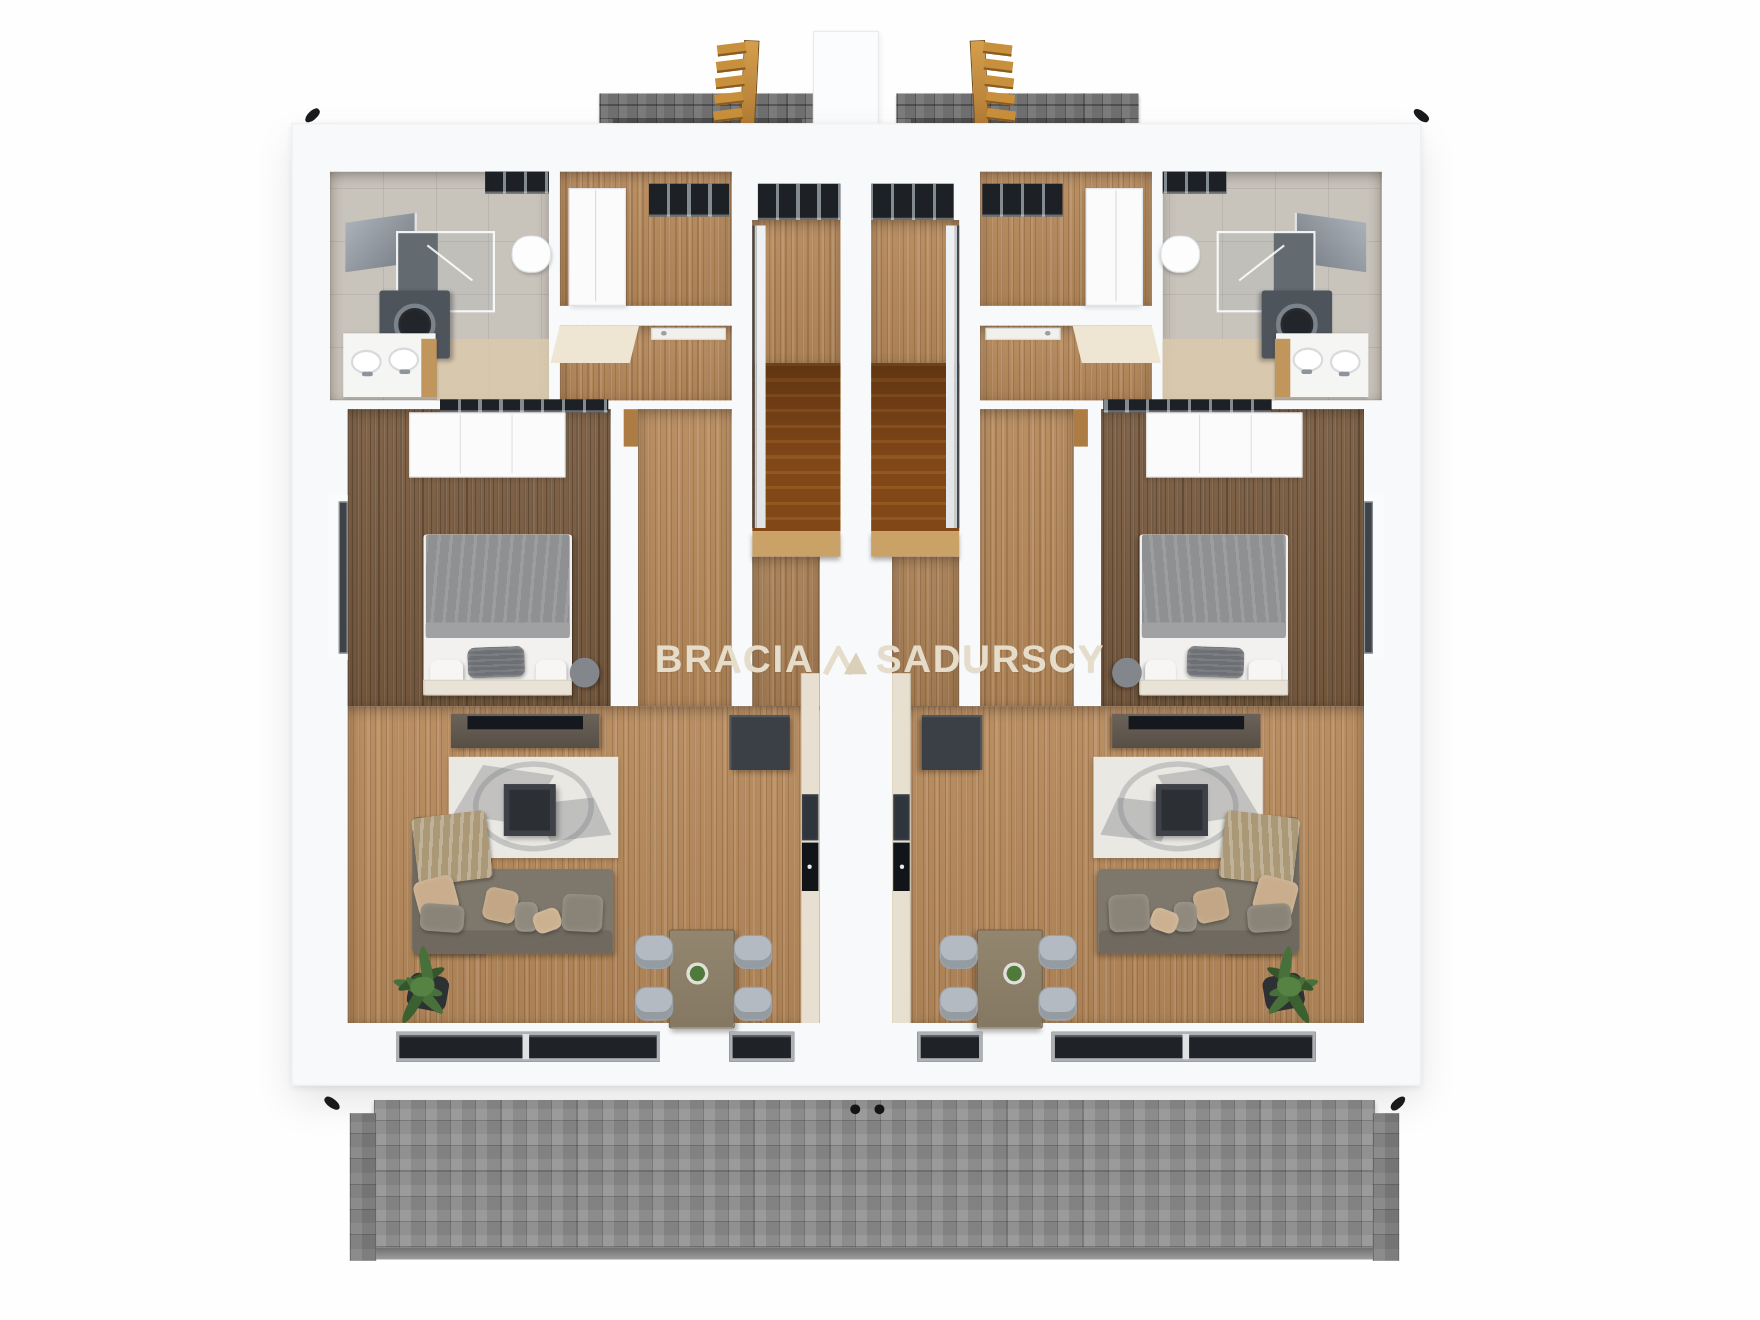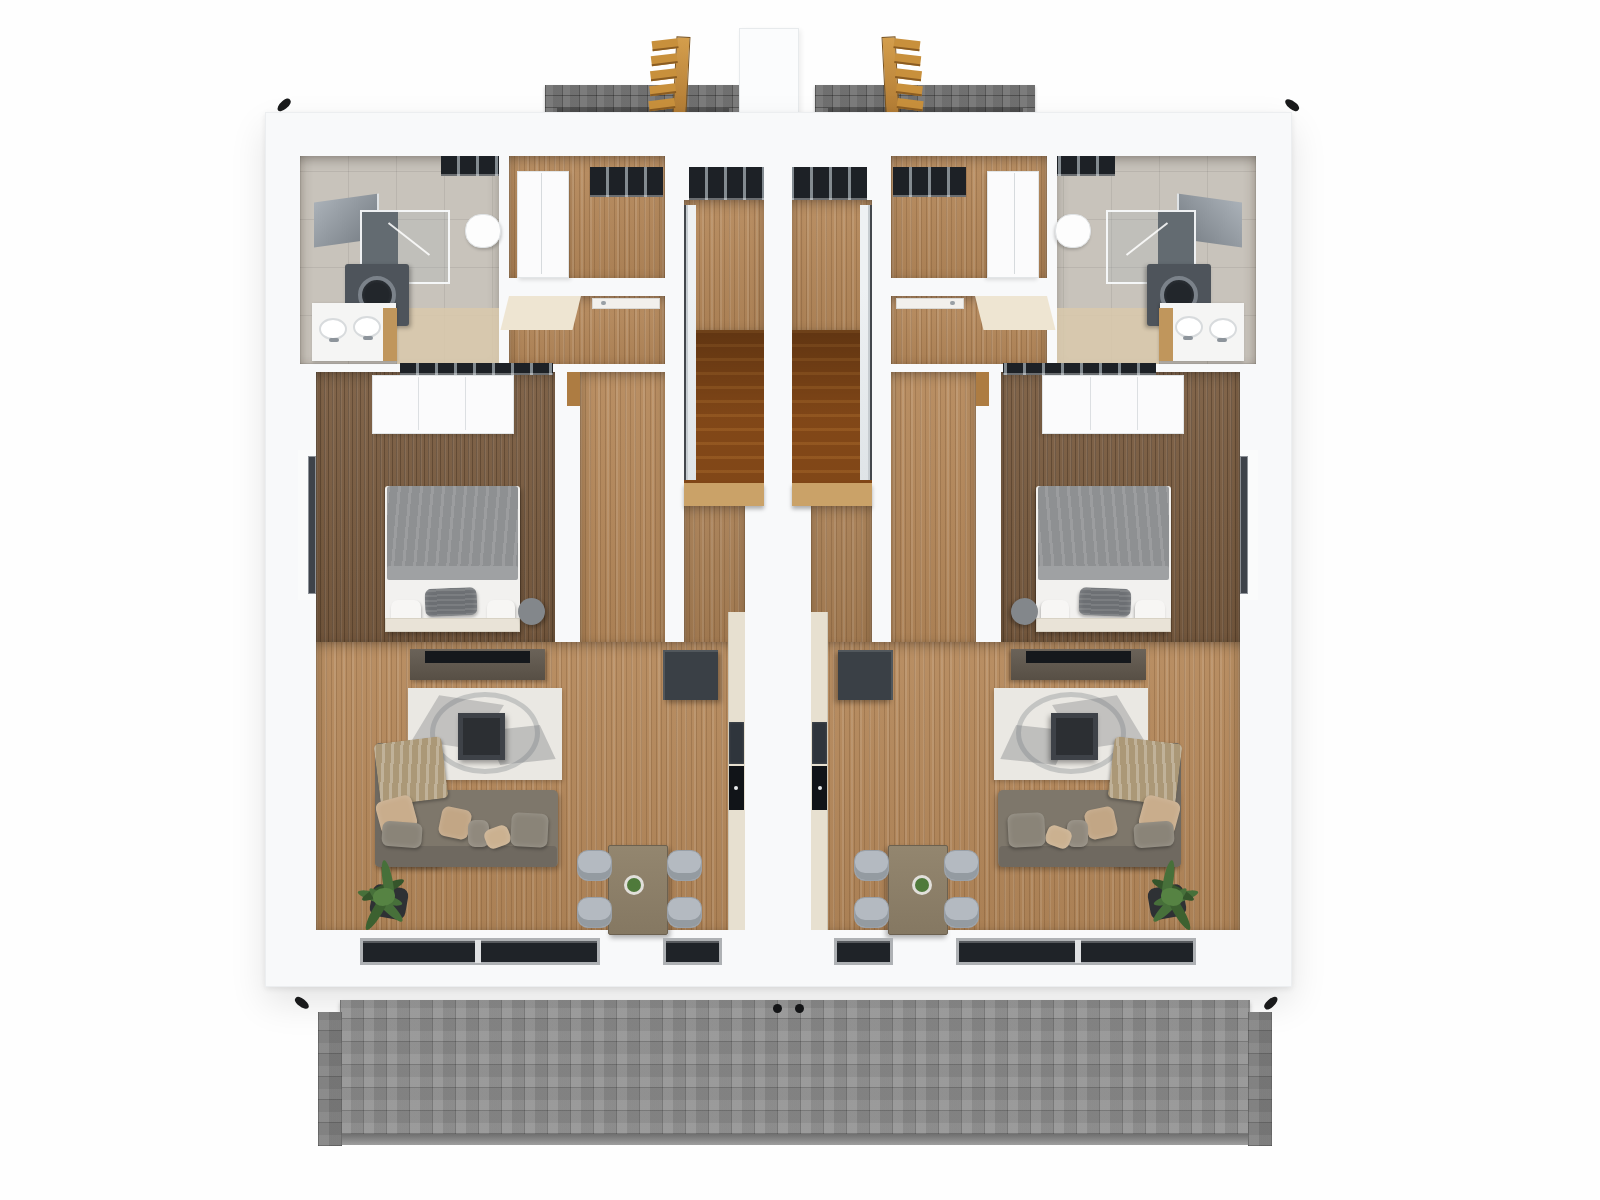--- a/index.html
+++ b/index.html
@@ -315,13 +315,21 @@
   <div class="abs chair" style="left:312px;top:850px;width:33px;height:29px;"></div>
   <div class="abs chair" style="left:312px;top:897px;width:33px;height:29px;"></div>
   <div class="abs chair" style="left:402px;top:850px;width:33px;height:29px;"></div>
   <div class="abs chair" style="left:402px;top:897px;width:33px;height:29px;"></div>
 
   <div class="abs win" style="left:95px;top:938px;width:240px;height:27px;box-sizing:border-box;"></div>
   <div class="abs" style="left:210px;top:940px;width:6px;height:23px;background:#dfe1e3;"></div>
   <div class="abs win" style="left:398px;top:938px;width:59px;height:27px;box-sizing:border-box;"></div>
 </div>
 
+  <div class="abs watermark">
+    <span>BRACIA</span>
+    <svg width="42" height="27" viewBox="0 0 42 27" aria-hidden="true">
+      <polyline points="3,26 15,3 27,26" fill="none" stroke="#e5dcca" stroke-width="5"></polyline>
+      <polygon points="20,26 31,6 41,26" fill="#dccfb9"></polygon>
+    </svg>
+    <span>SADURSCY</span>
+  </div>
 </div>
 
 </body></html>

